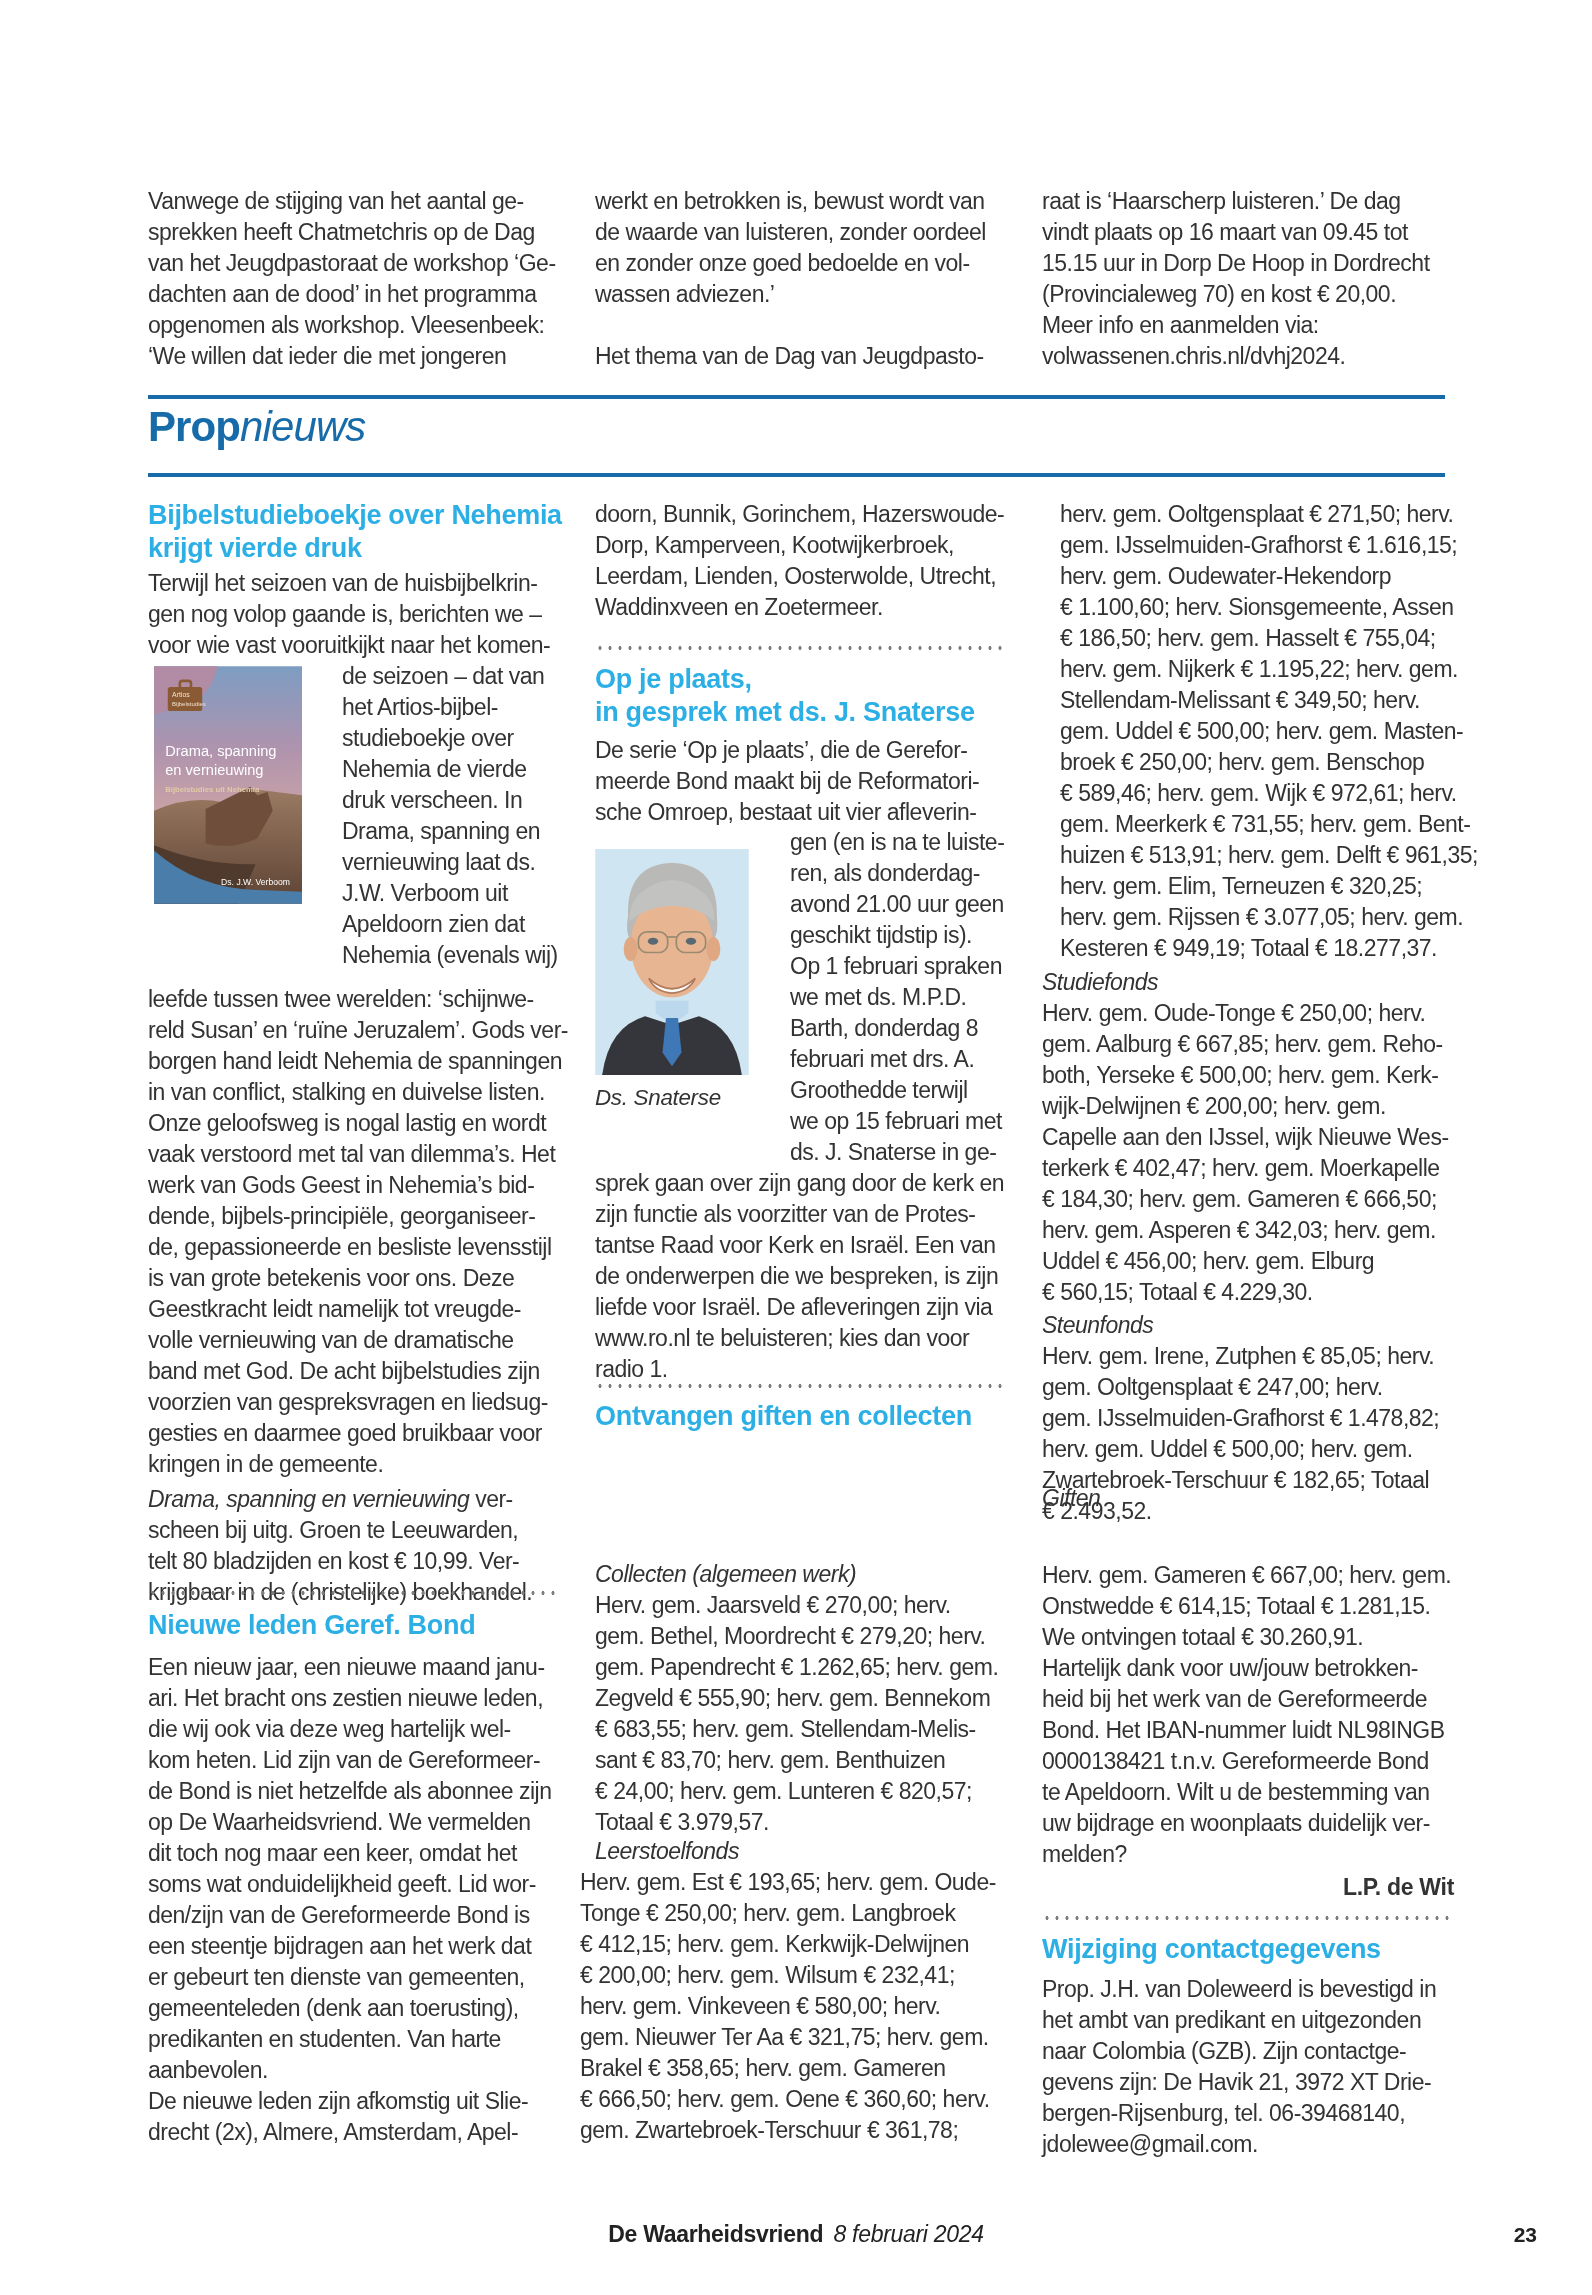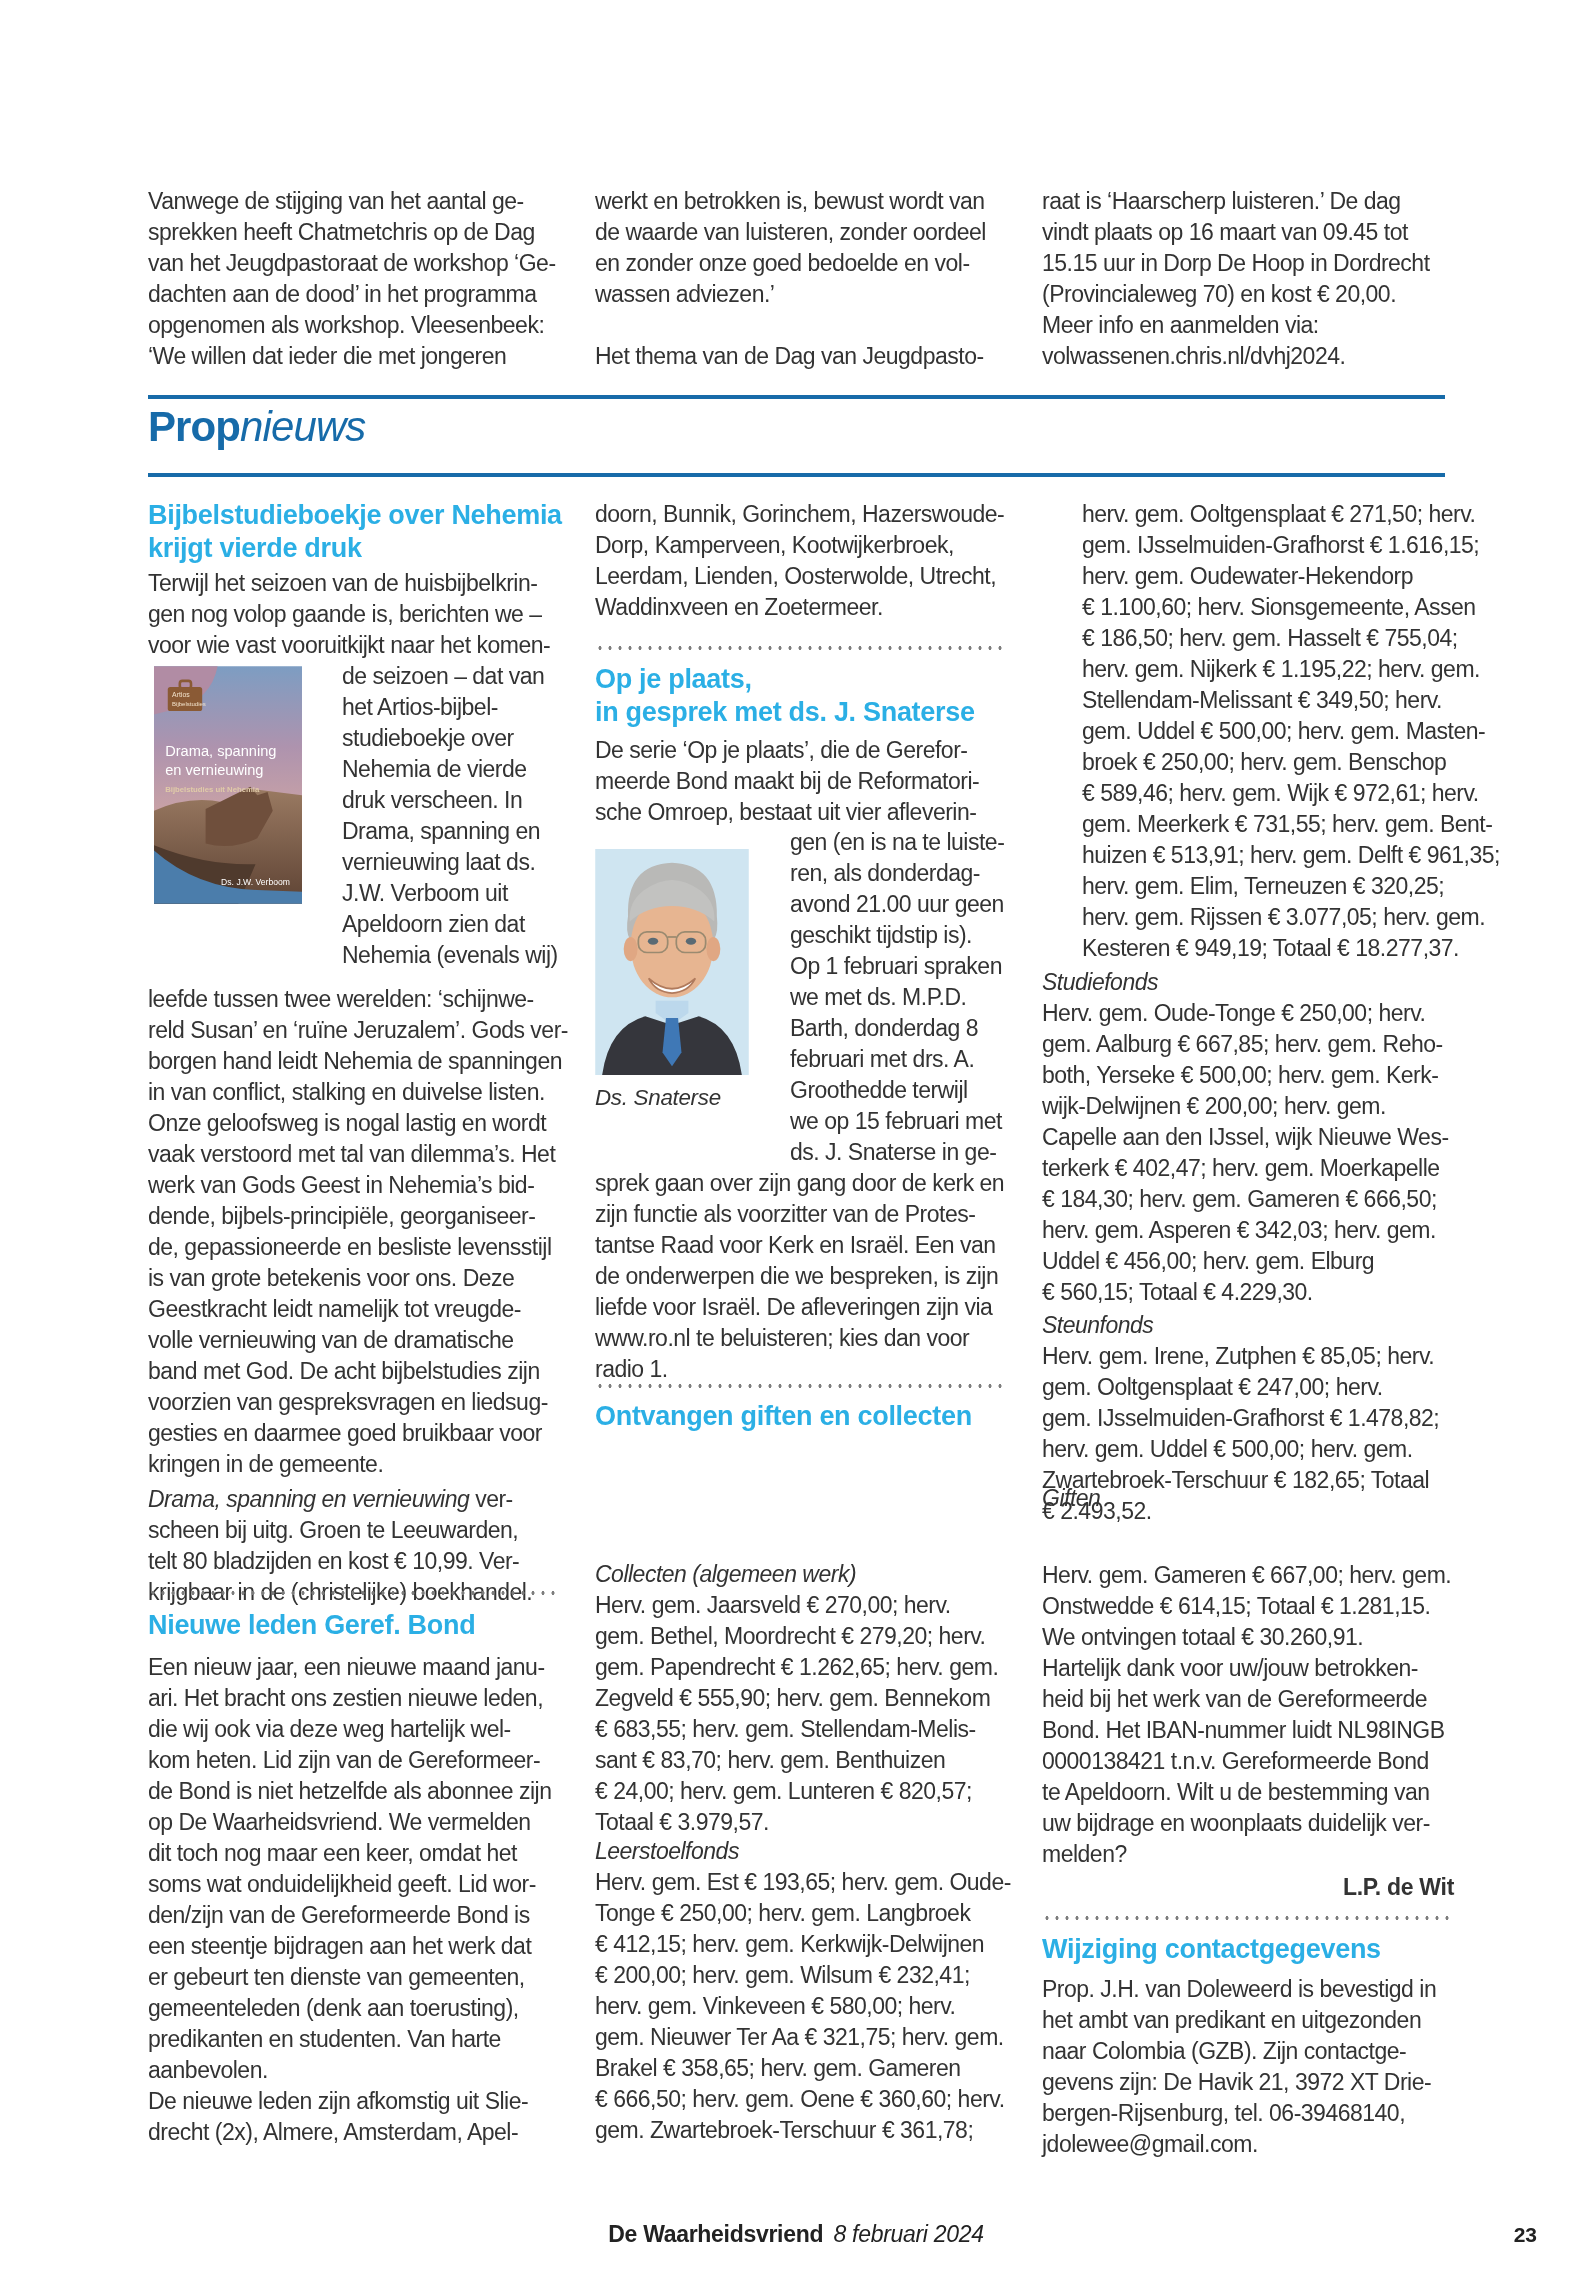--- a/index.html
+++ b/index.html
@@ -199,31 +199,31 @@
   <div class="abs body-text ital" style="left:595px;top:1559px;width:431px;">Collecten (algemeen werk)</div>
   <div class="abs body-text" style="left:595px;top:1590px;width:431px;">Herv. gem. Jaarsveld € 270,00; herv.
 gem. Bethel, Moordrecht € 279,20; herv.
 gem. Papendrecht € 1.262,65; herv. gem.
 Zegveld € 555,90; herv. gem. Bennekom
 € 683,55; herv. gem. Stellendam-Melis-
 sant € 83,70; herv. gem. Benthuizen
 € 24,00; herv. gem. Lunteren € 820,57;
 Totaal € 3.979,57.</div>
   <div class="abs body-text ital" style="left:595px;top:1836px;width:431px;">Leerstoelfonds</div>
-  <div class="abs body-text" style="left:595px;top:1867px;width:431px;">Herv. gem. Est € 193,65; herv. gem. Oude-
+  <div class="abs body-text" style="left:580px;top:1867px;width:431px;">Herv. gem. Est € 193,65; herv. gem. Oude-
 Tonge € 250,00; herv. gem. Langbroek
 € 412,15; herv. gem. Kerkwijk-Delwijnen
 € 200,00; herv. gem. Wilsum € 232,41;
 herv. gem. Vinkeveen € 580,00; herv.
 gem. Nieuwer Ter Aa € 321,75; herv. gem.
 Brakel € 358,65; herv. gem. Gameren
 € 666,50; herv. gem. Oene € 360,60; herv.
 gem. Zwartebroek-Terschuur € 361,78;</div>
 
-  <div class="abs body-text" style="left:1082px;top:499px;width:431px;">herv. gem. Ooltgensplaat € 271,50; herv.
+  <div class="abs body-text" style="left:1060px;top:499px;width:431px;">herv. gem. Ooltgensplaat € 271,50; herv.
 gem. IJsselmuiden-Grafhorst € 1.616,15;
 herv. gem. Oudewater-Hekendorp
 € 1.100,60; herv. Sionsgemeente, Assen
 € 186,50; herv. gem. Hasselt € 755,04;
 herv. gem. Nijkerk € 1.195,22; herv. gem.
 Stellendam-Melissant € 349,50; herv.
 gem. Uddel € 500,00; herv. gem. Masten-
 broek € 250,00; herv. gem. Benschop
 € 589,46; herv. gem. Wijk € 972,61; herv.
 gem. Meerkerk € 731,55; herv. gem. Bent-

